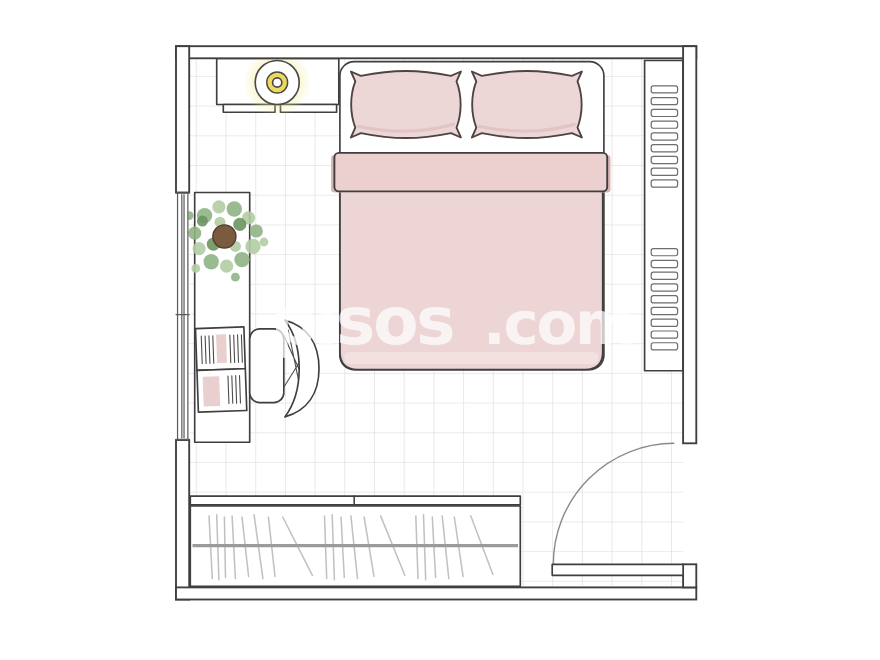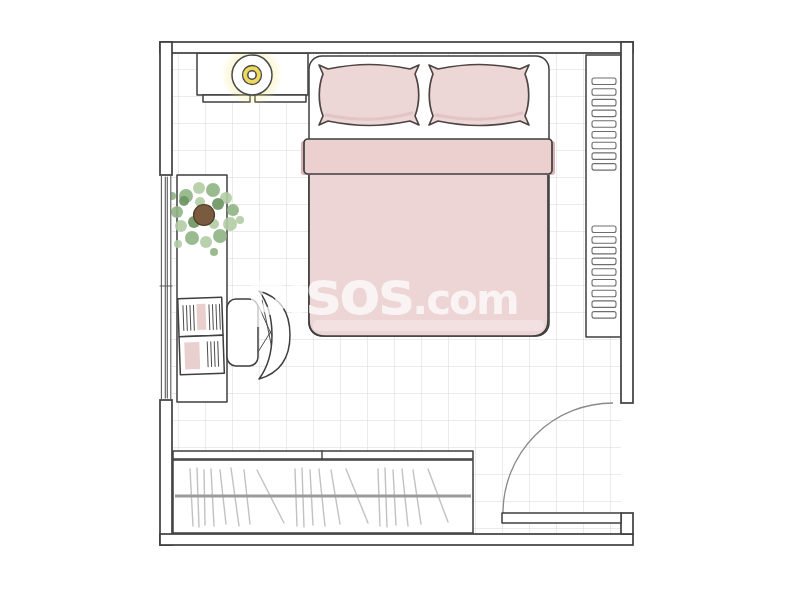--- a/index.html
+++ b/index.html
@@ -34,23 +34,23 @@
   .leafD{fill:var(--plant-green-dark);opacity:.9;}
   .pot{fill:var(--plant-pot);stroke:#4e3a28;stroke-width:1.2;}
   .lampring{fill:var(--lamp-yellow);stroke:#4a4a4a;stroke-width:1.3;}
   .lampwhite{fill:#fff;stroke:#4a4a4a;stroke-width:1.5;}
   .stopGlow1{stop-color:var(--lamp-glow);stop-opacity:.95;}
   .stopGlow2{stop-color:var(--lamp-glow);stop-opacity:.5;}
   .stopGlow3{stop-color:var(--lamp-glow);stop-opacity:0;}
 
   
   .watermark{position:absolute;left:246px;top:263px;display:flex;align-items:baseline;
-             color:var(--watermark-white);font-weight:bold;letter-spacing:-2px;pointer-events:none;}
+             color:var(--watermark-white);font-weight:bold;letter-spacing:-2px;pointer-events:none;gap:27px;}
   .watermark .brand{font-size:60px;line-height:1;}
-  .watermark .suffix{font-size:42px;line-height:1;text-align:center;}
+  .watermark .suffix{font-size:54px;line-height:1;text-align:center;}
 </style>
 </head>
 <body>
 
 <div class="stage">
   <svg width="800" height="600" viewBox="0 0 800 600">
     <defs>
       <pattern id="grid" width="27" height="27" patternUnits="userSpaceOnUse" x="178" y="69">
         <path d="M 27 0 L 0 0 0 27" fill="none" class="grid-line"></path>
       </pattern>

